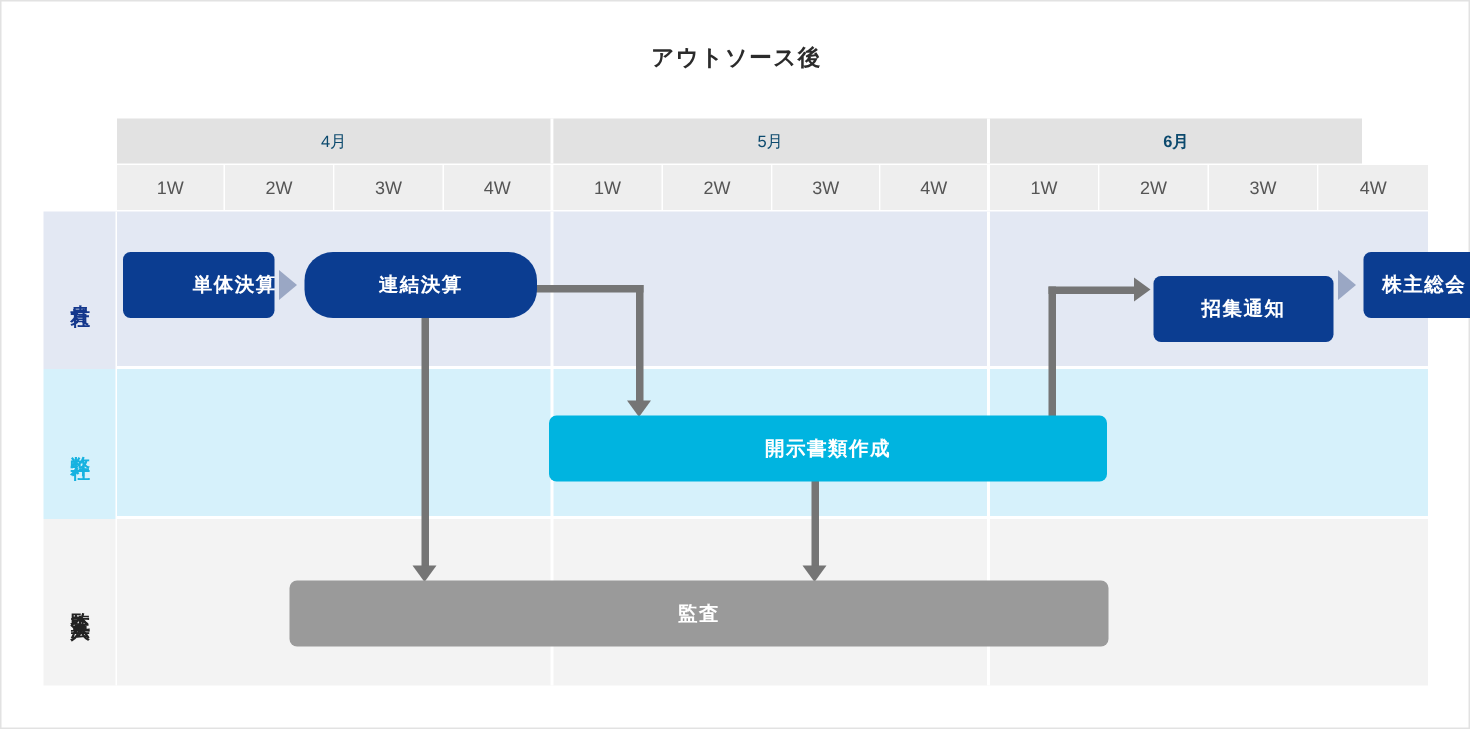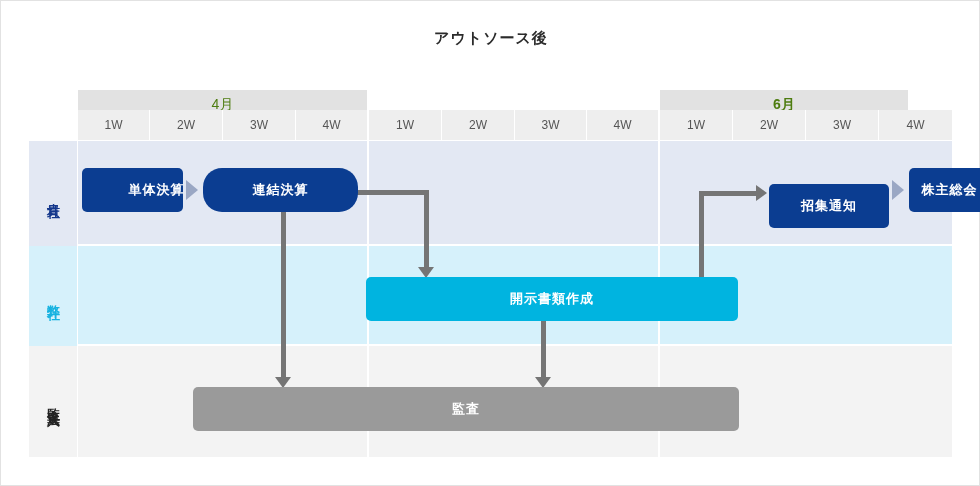--- a/index.html
+++ b/index.html
@@ -67,28 +67,28 @@
   }
 
   
   .months {
     position: absolute;
     left: 0; top: 0;
     width: 874px; height: 30px;
   }
   .month {
     position: absolute;
-    top: 11px; height: 30px;
+    top: 0; height: 30px;
     background: #e2e2e2;
     border-right: 2px solid #ffffff;
     display: flex;
     align-items: center;
     justify-content: center;
-    font-size: 14px;
-    color: #4d7c0f;
+    font-size: 11px;
+    color: #0c4a6e;
   }
   .month:last-child { border-right: none; }
 
   
   .weeks {
     position: absolute;
     left: 0; top: 31px;
     width: 874px; height: 30px;
   }
   .week {
@@ -193,20 +193,21 @@
     <div class="label-col">
       <div class="label-cell r0">貴社</div>
       <div class="label-cell r1">弊社</div>
       <div class="label-cell r2">監査法人</div>
     </div>
 
     <div class="timeline">
 
       <div class="months">
         <div class="month" style="left:0px;width:291px;">4月</div>
+        <div class="month" style="left:291px;width:291px;">5月</div>
         <div class="month" style="left:582px;width:248px;font-weight:bold;">6月</div>
       </div>
 
       <div class="weeks">
         <div class="week" style="left:0px;width:72px;">1W</div>
         <div class="week" style="left:72px;width:73px;">2W</div>
         <div class="week" style="left:145px;width:73px;">3W</div>
         <div class="week month-end" style="left:218px;width:73px;">4W</div>
         <div class="week" style="left:291px;width:73px;">1W</div>
         <div class="week" style="left:364px;width:73px;">2W</div>

